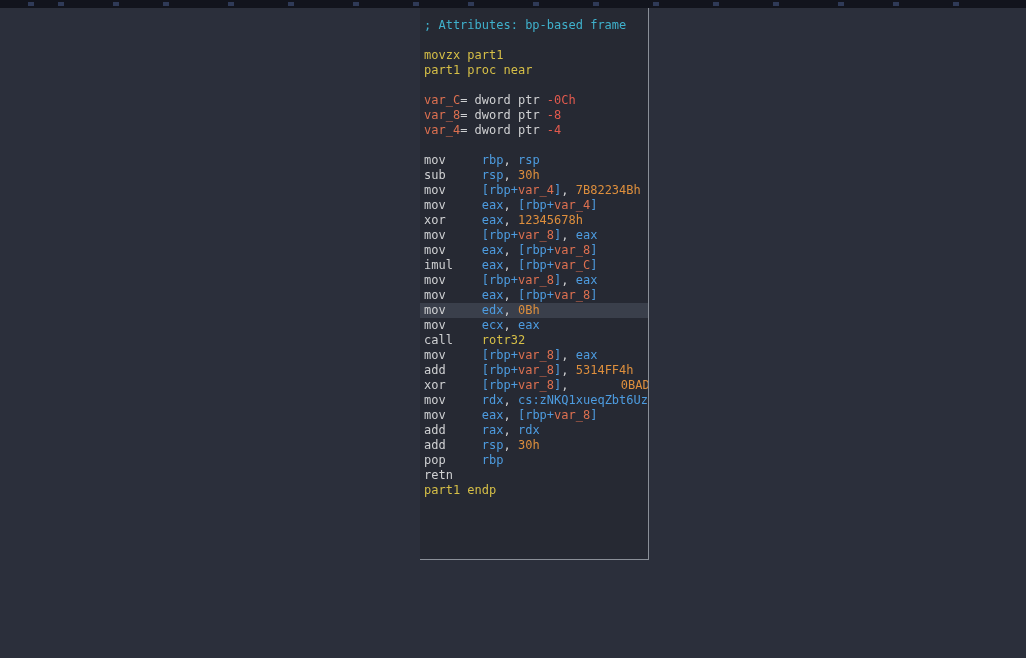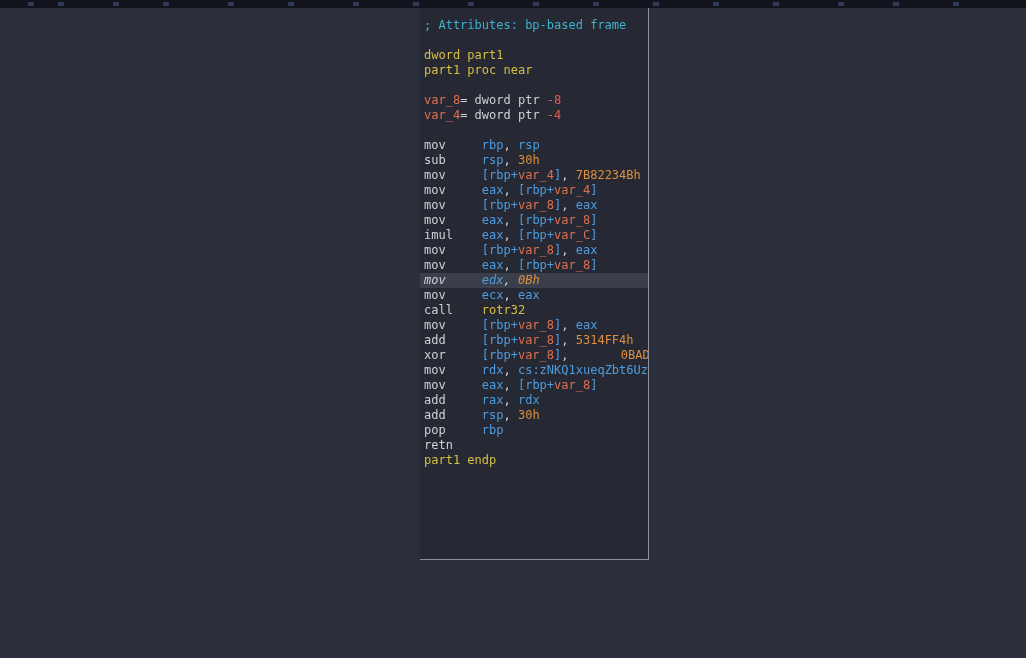--- a/index.html
+++ b/index.html
@@ -14,21 +14,21 @@
   .tick{position:absolute;top:2px;width:6px;height:4px;background:var(--tick);}
   .panel{
     position:absolute;left:420px;top:8px;width:229px;height:552px;
     background:var(--panel_bg);
     border-right:1px solid var(--panel_border);
     border-bottom:1px solid var(--panel_border);
     overflow:hidden;
   }
   .listing{padding-top:10px;font-size:12px;line-height:15px;}
   .code-line{height:15px;white-space:pre;padding-left:4px;overflow:hidden;}
-  .code-line.highlight{background:var(--highlight_bg);font-style:italic;}
+  .code-line.highlight{background:var(--highlight_bg);}
 </style>
 </head>
 <body>
 
 <div class="screen">
   <div class="topbar" id="topbar">
       <div class="tick" style="left: 28px;"></div>
       <div class="tick" style="left: 58px;"></div>
       <div class="tick" style="left: 113px;"></div>
       <div class="tick" style="left: 163px;"></div>
@@ -43,30 +43,32 @@
       <div class="tick" style="left: 713px;"></div>
       <div class="tick" style="left: 773px;"></div>
       <div class="tick" style="left: 838px;"></div>
       <div class="tick" style="left: 893px;"></div>
       <div class="tick" style="left: 953px;"></div>
     </div>
   <div class="panel">
     <div class="listing" id="listing">
         <div class="code-line"><span style="color: rgb(63, 177, 204);">; Attributes: bp-based frame</span></div>
         <div class="code-line"></div>
-        <div class="code-line"><span style="color: rgb(214, 191, 71);">dword part1</span></div>
+        <div class="code-line"><span style="color: rgb(214, 191, 71);">movzx part1</span></div>
         <div class="code-line"><span style="color: rgb(214, 191, 71);">part1 proc near</span></div>
         <div class="code-line"></div>
+        <div class="code-line"><span style="color: rgb(221, 112, 80);">var_C</span><span style="color: rgb(207, 208, 210);">= </span><span style="color: rgb(207, 208, 210);">dword ptr </span><span style="color: rgb(226, 90, 78);">-0Ch</span></div>
         <div class="code-line"><span style="color: rgb(221, 112, 80);">var_8</span><span style="color: rgb(207, 208, 210);">= </span><span style="color: rgb(207, 208, 210);">dword ptr </span><span style="color: rgb(226, 90, 78);">-8</span></div>
         <div class="code-line"><span style="color: rgb(221, 112, 80);">var_4</span><span style="color: rgb(207, 208, 210);">= </span><span style="color: rgb(207, 208, 210);">dword ptr </span><span style="color: rgb(226, 90, 78);">-4</span></div>
         <div class="code-line"></div>
         <div class="code-line"><span style="color: rgb(207, 208, 210);">mov     </span><span style="color: rgb(77, 156, 224);">rbp</span><span style="color: rgb(207, 208, 210);">, </span><span style="color: rgb(77, 156, 224);">rsp</span></div>
         <div class="code-line"><span style="color: rgb(207, 208, 210);">sub     </span><span style="color: rgb(77, 156, 224);">rsp</span><span style="color: rgb(207, 208, 210);">, </span><span style="color: rgb(222, 143, 61);">30h</span></div>
         <div class="code-line"><span style="color: rgb(207, 208, 210);">mov     </span><span style="color: rgb(77, 156, 224);">[rbp+</span><span style="color: rgb(221, 112, 80);">var_4</span><span style="color: rgb(77, 156, 224);">]</span><span style="color: rgb(207, 208, 210);">, </span><span style="color: rgb(222, 143, 61);">7B82234Bh</span></div>
         <div class="code-line"><span style="color: rgb(207, 208, 210);">mov     </span><span style="color: rgb(77, 156, 224);">eax</span><span style="color: rgb(207, 208, 210);">, </span><span style="color: rgb(77, 156, 224);">[rbp+</span><span style="color: rgb(221, 112, 80);">var_4</span><span style="color: rgb(77, 156, 224);">]</span></div>
+        <div class="code-line"><span style="color: rgb(207, 208, 210);">xor     </span><span style="color: rgb(77, 156, 224);">eax</span><span style="color: rgb(207, 208, 210);">, </span><span style="color: rgb(222, 143, 61);">12345678h</span></div>
         <div class="code-line"><span style="color: rgb(207, 208, 210);">mov     </span><span style="color: rgb(77, 156, 224);">[rbp+</span><span style="color: rgb(221, 112, 80);">var_8</span><span style="color: rgb(77, 156, 224);">]</span><span style="color: rgb(207, 208, 210);">, </span><span style="color: rgb(77, 156, 224);">eax</span></div>
         <div class="code-line"><span style="color: rgb(207, 208, 210);">mov     </span><span style="color: rgb(77, 156, 224);">eax</span><span style="color: rgb(207, 208, 210);">, </span><span style="color: rgb(77, 156, 224);">[rbp+</span><span style="color: rgb(221, 112, 80);">var_8</span><span style="color: rgb(77, 156, 224);">]</span></div>
         <div class="code-line"><span style="color: rgb(207, 208, 210);">imul    </span><span style="color: rgb(77, 156, 224);">eax</span><span style="color: rgb(207, 208, 210);">, </span><span style="color: rgb(77, 156, 224);">[rbp+</span><span style="color: rgb(221, 112, 80);">var_C</span><span style="color: rgb(77, 156, 224);">]</span></div>
         <div class="code-line"><span style="color: rgb(207, 208, 210);">mov     </span><span style="color: rgb(77, 156, 224);">[rbp+</span><span style="color: rgb(221, 112, 80);">var_8</span><span style="color: rgb(77, 156, 224);">]</span><span style="color: rgb(207, 208, 210);">, </span><span style="color: rgb(77, 156, 224);">eax</span></div>
         <div class="code-line"><span style="color: rgb(207, 208, 210);">mov     </span><span style="color: rgb(77, 156, 224);">eax</span><span style="color: rgb(207, 208, 210);">, </span><span style="color: rgb(77, 156, 224);">[rbp+</span><span style="color: rgb(221, 112, 80);">var_8</span><span style="color: rgb(77, 156, 224);">]</span></div>
         <div class="code-line highlight"><span style="color: rgb(207, 208, 210);">mov     </span><span style="color: rgb(77, 156, 224);">edx</span><span style="color: rgb(207, 208, 210);">, </span><span style="color: rgb(222, 143, 61);">0Bh</span></div>
         <div class="code-line"><span style="color: rgb(207, 208, 210);">mov     </span><span style="color: rgb(77, 156, 224);">ecx</span><span style="color: rgb(207, 208, 210);">, </span><span style="color: rgb(77, 156, 224);">eax</span></div>
         <div class="code-line"><span style="color: rgb(207, 208, 210);">call    </span><span style="color: rgb(214, 191, 71);">rotr32</span></div>
         <div class="code-line"><span style="color: rgb(207, 208, 210);">mov     </span><span style="color: rgb(77, 156, 224);">[rbp+</span><span style="color: rgb(221, 112, 80);">var_8</span><span style="color: rgb(77, 156, 224);">]</span><span style="color: rgb(207, 208, 210);">, </span><span style="color: rgb(77, 156, 224);">eax</span></div>
         <div class="code-line"><span style="color: rgb(207, 208, 210);">add     </span><span style="color: rgb(77, 156, 224);">[rbp+</span><span style="color: rgb(221, 112, 80);">var_8</span><span style="color: rgb(77, 156, 224);">]</span><span style="color: rgb(207, 208, 210);">, </span><span style="color: rgb(222, 143, 61);">5314FF4h</span></div>

